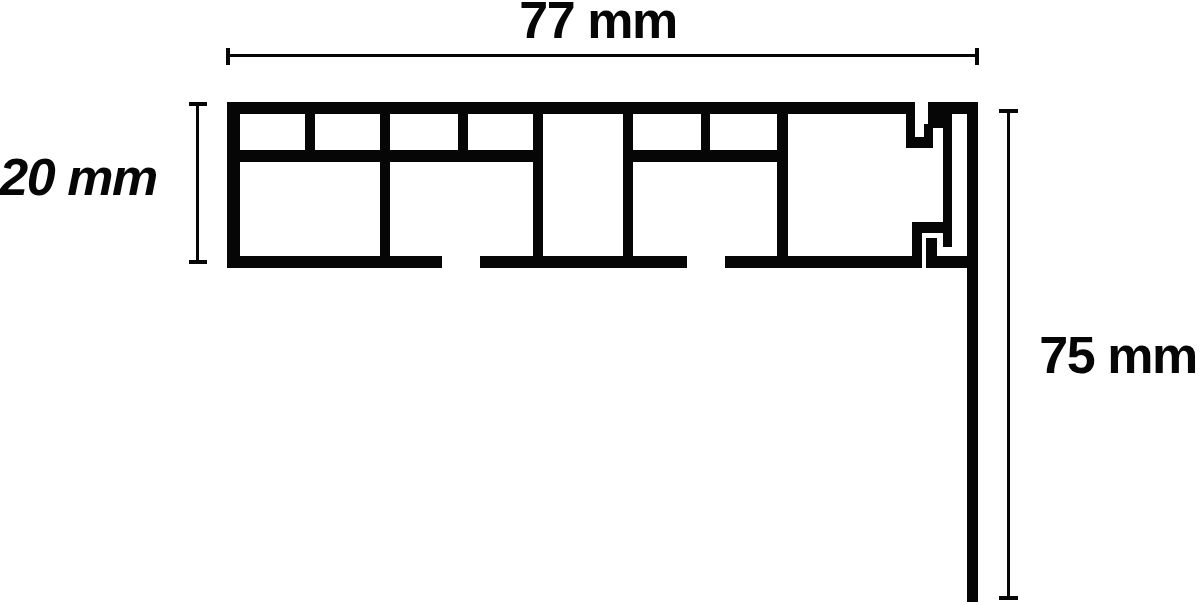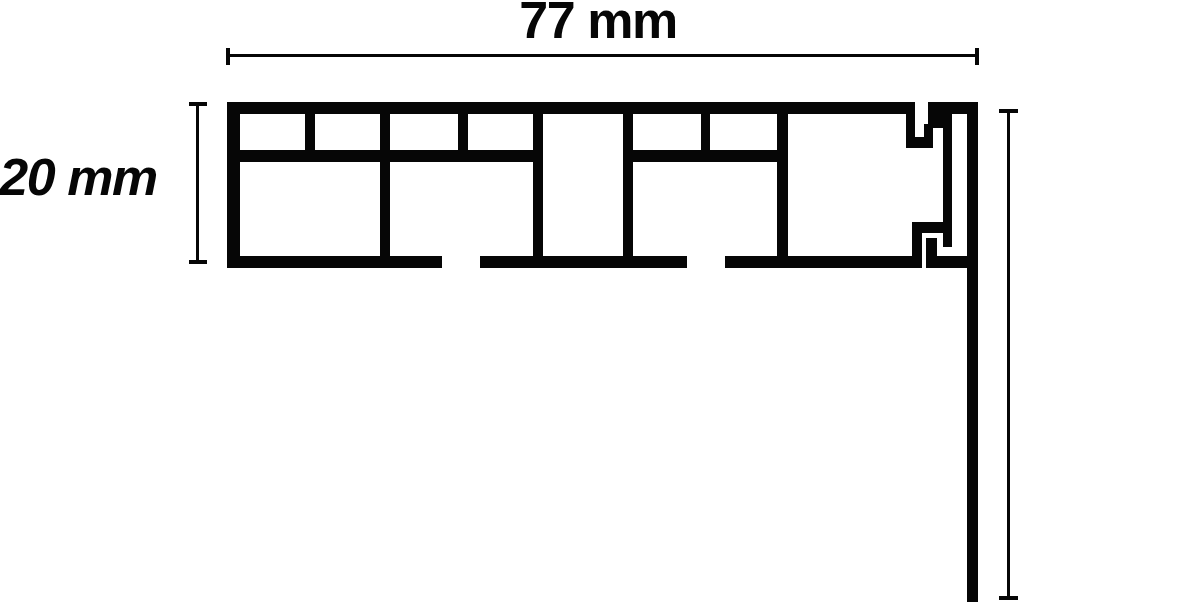--- a/index.html
+++ b/index.html
@@ -74,13 +74,14 @@
       <div class="rect" style="left: 975px; top: 48px; width: 4px; height: 17px;"></div>
       <div class="rect" style="left: 196px; top: 104px; width: 3px; height: 158px;"></div>
       <div class="rect" style="left: 189px; top: 102px; width: 18px; height: 4px;"></div>
       <div class="rect" style="left: 189px; top: 260px; width: 18px; height: 4px;"></div>
       <div class="rect" style="left: 1007px; top: 111px; width: 3px; height: 487px;"></div>
       <div class="rect" style="left: 999px; top: 109px; width: 19px; height: 4px;"></div>
       <div class="rect" style="left: 999px; top: 596px; width: 19px; height: 4px;"></div>
     </div>
   <div class="dim-label" style="left: 598px; top: 20px;">77 mm</div>
   <div class="dim-label" style="left: 78px; top: 177px; font-style: italic;">20 mm</div>
+  <div class="dim-label" style="left: 1118px; top: 355px;">75 mm</div>
 </div>
 
 </body></html>

